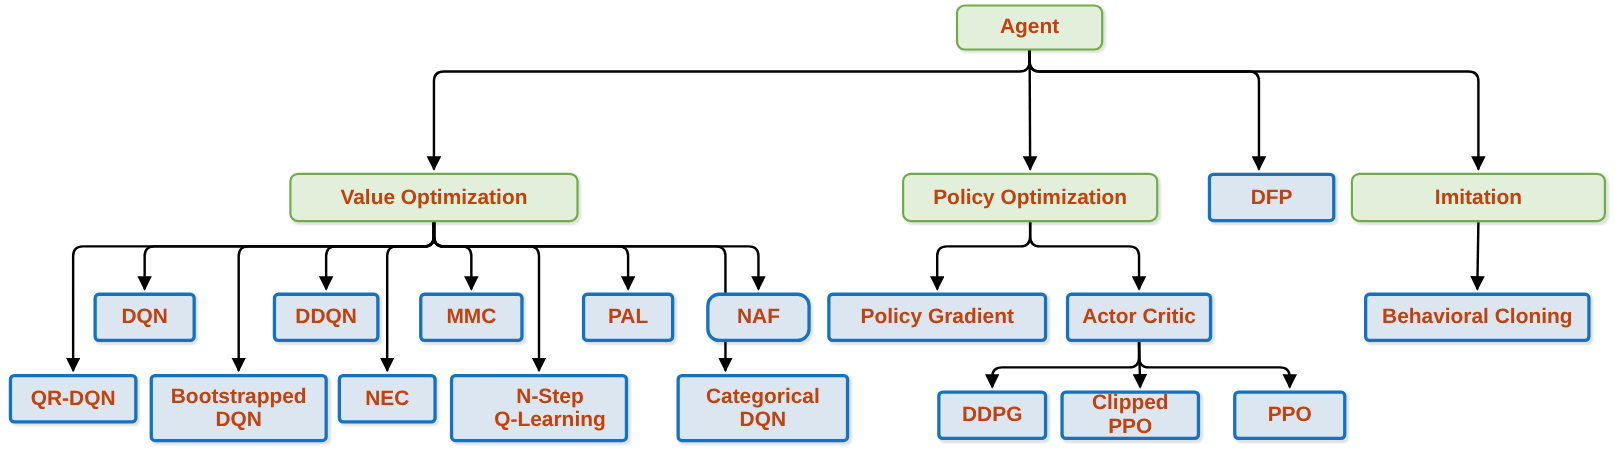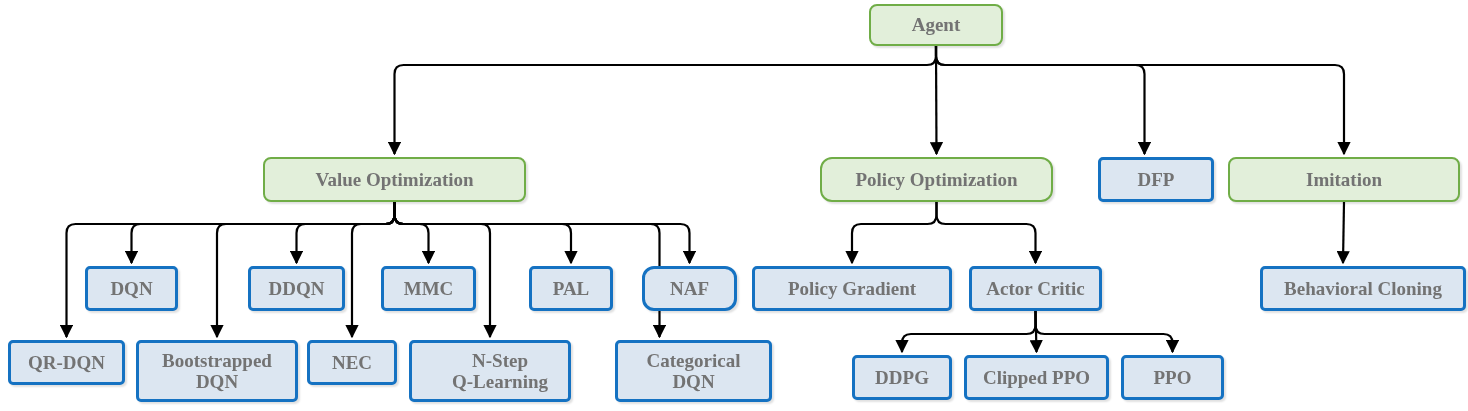--- a/index.html
+++ b/index.html
@@ -26,24 +26,23 @@
     pointer-events: none;
   }
   .node {
     position: absolute;
     box-sizing: border-box;
     display: flex;
     align-items: center;
     justify-content: center;
     text-align: center;
     font-weight: bold;
-    color: #737373;
+    color: #c2410c;
     line-height: 1.12;
     z-index: 3;
-    font-family: Liberation Serif, serif;
   }
   .node.green {
     background: #e2efda;
     border: 2px solid #70ad47;
     border-radius: 8px;
     font-size: 19px;
     box-shadow: 2px 2px 2px rgba(0,0,0,0.12);
   }
   .node.blue {
     background: #dce6f1;
@@ -90,21 +89,21 @@
         <path d="M 1344 202 L 1343 263" marker-end="url(#arrow)"></path>
       </g>
   </svg>
   <div id="nodes">
       <div class="node green" style="left: 869px; top: 4px; width: 134px; height: 42px;">
         <span class="label">Agent</span>
       </div>
       <div class="node green" style="left: 263px; top: 157px; width: 263px; height: 45px;">
         <span class="label">Value Optimization</span>
       </div>
-      <div class="node green" style="left: 820px; top: 157px; width: 233px; height: 45px; border-radius: 12px;">
+      <div class="node green" style="left: 820px; top: 157px; width: 233px; height: 45px;">
         <span class="label">Policy Optimization</span>
       </div>
       <div class="node blue" style="left: 1098px; top: 157px; width: 116px; height: 45px;">
         <span class="label">DFP</span>
       </div>
       <div class="node green" style="left: 1228px; top: 157px; width: 232px; height: 45px;">
         <span class="label">Imitation</span>
       </div>
       <div class="node blue" style="left: 85px; top: 266px; width: 93px; height: 45px;">
         <span class="label">DQN</span>
@@ -120,21 +119,21 @@
       </div>
       <div class="node blue" style="left: 642px; top: 266px; width: 95px; height: 45px; border-radius: 12px;">
         <span class="label">NAF</span>
       </div>
       <div class="node blue" style="left: 752px; top: 266px; width: 200px; height: 45px;">
         <span class="label">Policy Gradient</span>
       </div>
       <div class="node blue" style="left: 969px; top: 266px; width: 133px; height: 45px;">
         <span class="label">Actor Critic</span>
       </div>
-      <div class="node blue" style="left: 1240px; top: 266px; width: 206px; height: 45px; margin-left: 20px;">
+      <div class="node blue" style="left: 1240px; top: 266px; width: 206px; height: 45px;">
         <span class="label">Behavioral Cloning</span>
       </div>
       <div class="node blue" style="left: 8px; top: 340px; width: 117px; height: 45px; align-items: center;">
         <span class="label">QR-DQN</span>
       </div>
       <div class="node blue" style="left: 136px; top: 340px; width: 162px; height: 62px;">
         <span class="label">Bootstrapped
 DQN</span>
       </div>
       <div class="node blue" style="left: 307px; top: 340px; width: 90px; height: 45px;">
@@ -144,20 +143,20 @@
         <span class="label">N-Step
 Q-Learning</span>
       </div>
       <div class="node blue" style="left: 615px; top: 340px; width: 157px; height: 62px;">
         <span class="label">Categorical
 DQN</span>
       </div>
       <div class="node blue" style="left: 852px; top: 355px; width: 100px; height: 45px;">
         <span class="label">DDPG</span>
       </div>
-      <div class="node blue" style="left: 964px; top: 355px; width: 145px; height: 45px;">
+      <div class="node blue" style="left: 964px; top: 355px; width: 127px; height: 45px;">
         <span class="label">Clipped PPO</span>
       </div>
       <div class="node blue" style="left: 1121px; top: 355px; width: 103px; height: 45px;">
         <span class="label">PPO</span>
       </div>
     </div>
 </div>
 
 </body></html>

